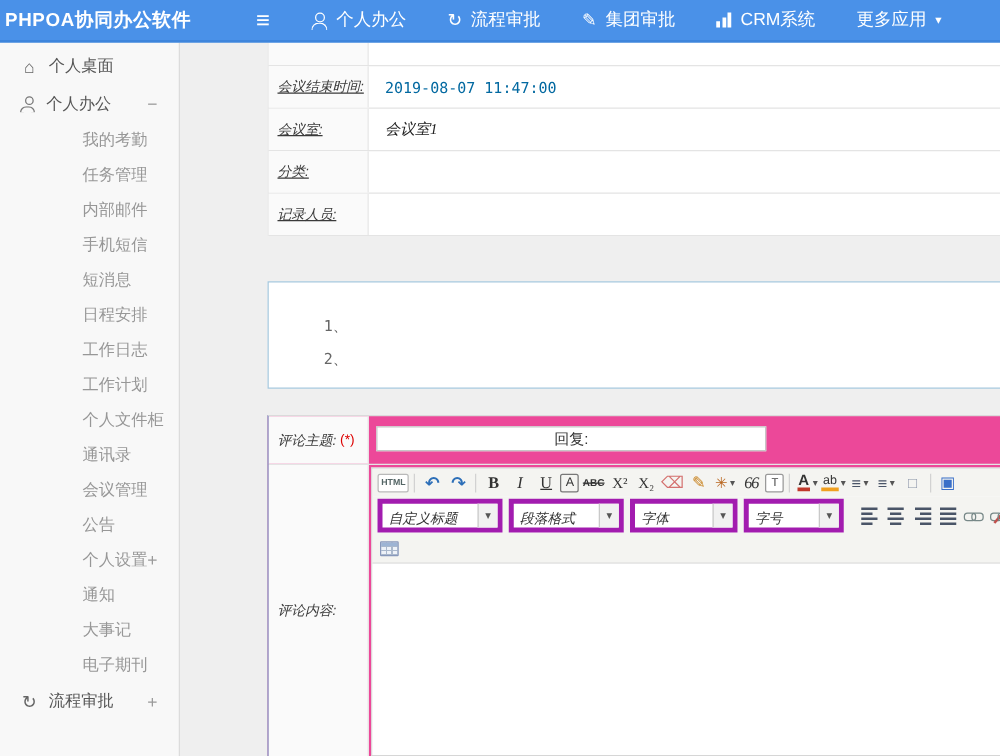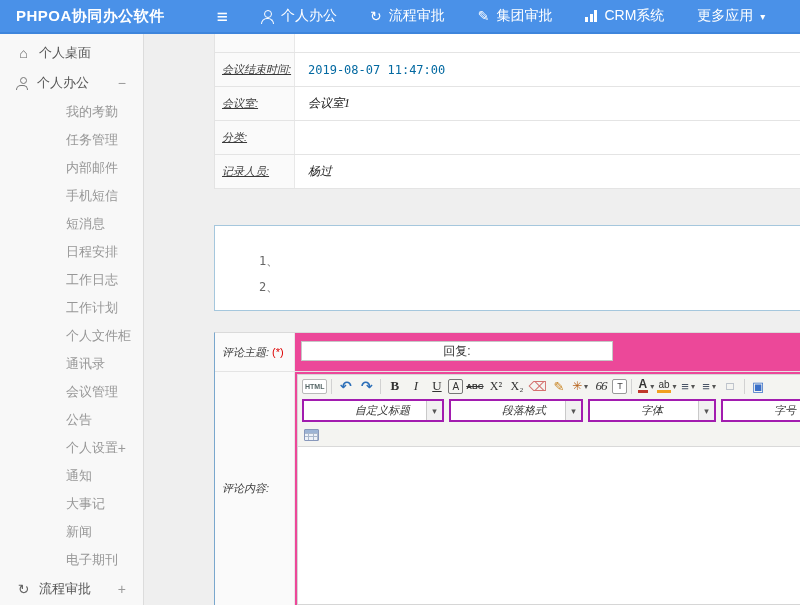--- a/index.html
+++ b/index.html
@@ -2,21 +2,21 @@
 <html><head>
 <meta charset="utf-8">
 <style>
   html,body{margin:0;padding:0;background:#efefef;}
   .app{position:relative;width:800px;height:605px;overflow:hidden;
        font-family:"Liberation Sans","DejaVu Sans",sans-serif;background:#efefef;}
 
   
   .navbar{position:absolute;top:0;left:0;right:0;height:32px;background:#4a91e8;
           border-bottom:2px solid #3e85dc;display:flex;align-items:center;color:#fff;z-index:5;}
-  .brand{font-size:15px;font-weight:bold;padding-left:16px;letter-spacing:.5px;white-space:nowrap;cursor:pointer;}
+  .brand{font-size:15px;font-weight:bold;padding-left:4px;letter-spacing:.5px;white-space:nowrap;cursor:pointer;}
   .hamburger{margin-left:52px;font-size:19px;line-height:1;cursor:pointer;}
   .nav-item{display:flex;align-items:center;gap:7px;margin-left:33px;font-size:14px;color:#fff;cursor:pointer;white-space:nowrap;}
   .nav-item .gly{font-size:14px;line-height:1;}
   .nicon-person{position:relative;width:13px;height:13px;display:inline-block;}
   .nicon-person::before{content:"";position:absolute;left:3.5px;top:0;width:6px;height:6px;border:1.5px solid #fff;border-radius:50%;}
   .nicon-person::after{content:"";position:absolute;left:0;bottom:-1px;width:11px;height:5px;border:1.5px solid #fff;border-bottom:none;border-radius:7px 7px 0 0;}
   .nicon-chart{display:inline-flex;align-items:flex-end;gap:1.5px;height:12px;}
   .nicon-chart i{display:block;width:3px;background:#fff;}
   .nicon-chart i:nth-child(1){height:5px;}
   .nicon-chart i:nth-child(2){height:8px;}
@@ -88,22 +88,22 @@
   .ic-brush{color:#c8821e;font-size:13px;}
   .g-wand{color:#b8651e;font-size:12px;}
   .ic-quote{font-family:"Liberation Serif",serif;font-weight:normal;font-style:italic;font-size:13px;letter-spacing:-1px;}
   .ic-paste{border:1px solid #999;background:#fff;font-size:9px;width:13px;height:13px;min-width:13px;color:#444;}
   .g-fontcolor{font-weight:bold;font-size:12px;line-height:11px;border-bottom:3px solid #c0392b;padding:0 1px;}
   .g-highlight{font-size:10px;line-height:10px;border-bottom:3px solid #f0a020;padding:0 1px;}
   .g-list{font-size:13px;color:#4a5568;font-weight:bold;}
   .ic-page{color:#8a94a8;font-size:12px;}
   .ic-screen{color:#3a6fc8;font-size:13px;}
 
-  .sel{display:flex;align-items:center;border:2px solid #a21caf;background:#fff;height:19px;
-       margin:0 4px 0 1px;font-size:11px;color:#333;cursor:pointer;padding-left:46px;}
+  .sel{display:flex;align-items:flex-end;border:4px solid #a21caf;background:#fff;height:19px;
+       margin:0 4px 0 1px;font-size:11px;color:#333;cursor:pointer;}
   .sel .txt{padding:0 5px;font-style:italic;white-space:nowrap;}
   .sel .carbox{border-left:1px solid #c9c9c9;width:15px;height:100%;display:flex;align-items:center;
                justify-content:center;color:#555;font-size:9px;background:#f1f1f1;}
   .w1{width:66px;} .w2{width:58px;} .w3{width:52px;} .w4{width:46px;}
 
   .bars{display:inline-flex;flex-direction:column;justify-content:center;align-items:flex-start;width:14px;}
   .bars i{display:block;height:2px;background:#4a5568;margin:1px 0;width:13px;}
   .bars i:nth-child(2n){width:9px;}
   .bars.ac{align-items:center;} .bars.ar{align-items:flex-end;}
   .bars.aj i{width:13px;}
@@ -208,23 +208,20 @@
         <span>个人设置</span>
         <span class="toggle">+</span>
       </li>
       <li class="side-item sub">
           <span>通知</span>
         </li>
       <li class="side-item sub">
           <span>大事记</span>
         </li>
       <li class="side-item sub">
-          <span>新闻</span>
-        </li>
-      <li class="side-item sub">
           <span>电子期刊</span>
         </li>
       <li class="side-item top">
         <span class="sicon">↻</span>
         <span>流程审批</span>
         <span class="toggle">+</span>
       </li>
     </ul>
   </aside>
 
@@ -242,21 +239,20 @@
       <div class="frow">
         <div class="fl">会议室:</div>
         <div class="fv">会议室1</div>
       </div>
       <div class="frow">
         <div class="fl">分类:</div>
         <div class="fv"></div>
       </div>
       <div class="frow">
         <div class="fl">记录人员:</div>
-        <div class="fv">杨过</div>
       </div>
     </div>
 
     <div class="minutes">
       <div>1、</div>
       <div>2、</div>
     </div>
 
     <div class="comment-table">
       <div class="crow-subject">

